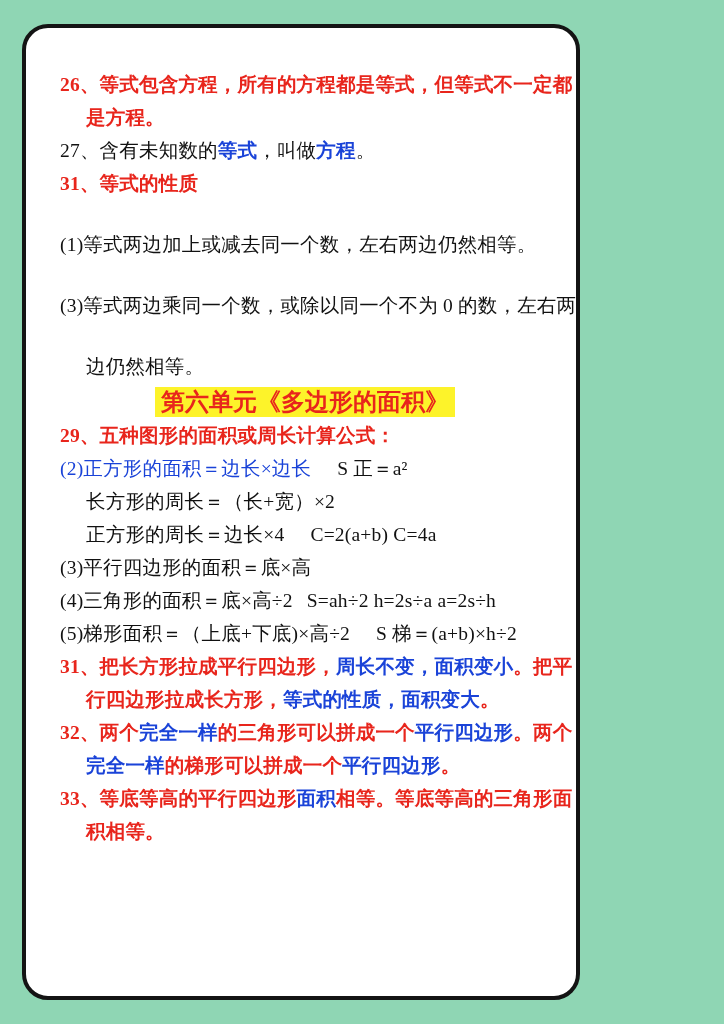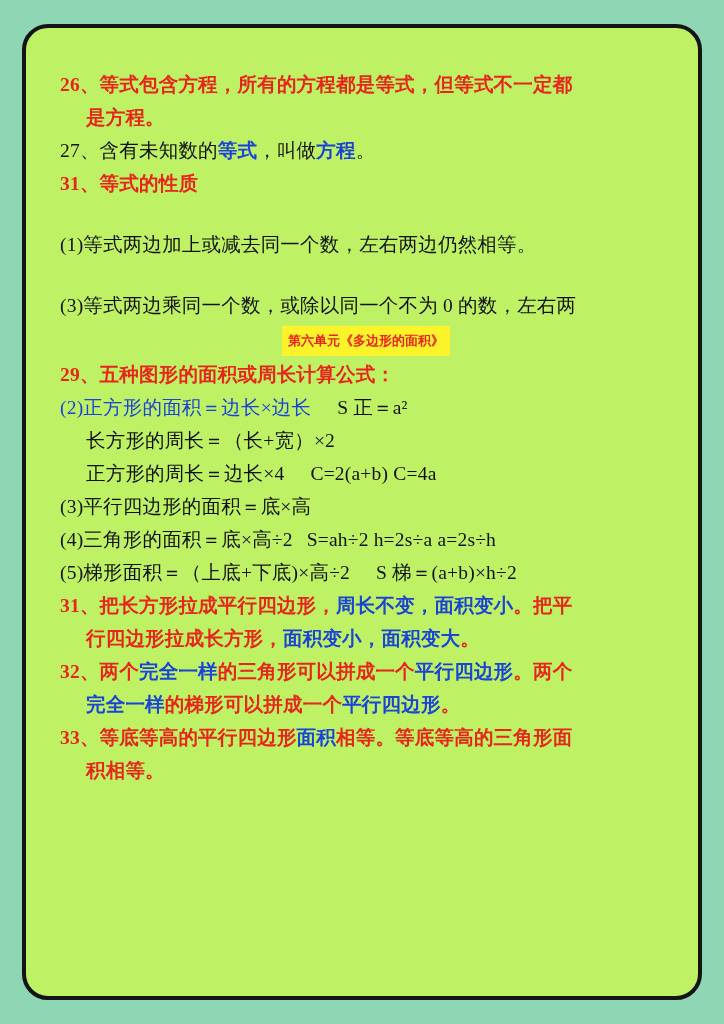--- a/index.html
+++ b/index.html
@@ -10,23 +10,23 @@
     width: 724px;
     height: 1024px;
     background: #8fd6b4;
     font-family: "Liberation Serif", serif;
     overflow: hidden;
   }
   .page {
     position: absolute;
     left: 22px;
     top: 24px;
-    width: 680px;
+    width: 558px;
     height: 976px;
-    background: #bef264;
+    background: #ffffff;
     border: 4px solid #141414;
     border-radius: 26px;
     box-sizing: border-box;
     overflow: hidden;
   }
   .content {
     padding: 40px 26px 20px 34px;
   }
   .line {
     font-size: 19.5px;
@@ -43,21 +43,21 @@
   .bold { font-weight: bold; }
   .title-row {
     text-align: center;
     margin: 4px 0 2px 0;
   }
   .unit-title {
     display: inline-block;
     background: #fdf32a;
     color: #e8251c;
     font-weight: bold;
-    font-size: 13px;
+    font-size: 24px;
     line-height: 28px;
     padding: 1px 6px;
   }
   .formula {
     font-family: "Liberation Serif", serif;
   }
   .sp-lg { display: inline-block; width: 42px; }
   .sp-md { display: inline-block; width: 26px; }
   .sp-sm { display: inline-block; width: 14px; }
 </style>
@@ -80,20 +80,23 @@
 
     <div class="line red bold">
       <span>31、等式的性质</span>
     </div>
     <div class="line black">
       <span>(1)等式两边加上或减去同一个数，左右两边仍然相等。</span>
     </div>
     <div class="line black">
       <span>(3)等式两边乘同一个数，或除以同一个不为 0 的数，左右两</span>
     </div>
+    <div class="line black indent">
+      <span>边仍然相等。</span>
+    </div>
 
     <div class="title-row">
       <span class="unit-title">第六单元《多边形的面积》</span>
     </div>
 
     <div class="line red bold">
       <span>29、五种图形的面积或周长计算公式：</span>
     </div>
 
     <div class="line">
@@ -113,21 +116,21 @@
     </div>
     <div class="line">
       <span class="black">(5)梯形面积＝（上底+下底)×高÷2</span><span class="sp-md"></span><span class="black formula">S 梯＝(a+b)×h÷2</span>
     </div>
 
 
     <div class="line">
       <span class="red bold">31、把长方形拉成平行四边形，</span><span class="blue bold">周长不变，面积变小</span><span class="red bold">。把平</span>
     </div>
     <div class="line indent">
-      <span class="red bold">行四边形拉成长方形，</span><span class="blue bold">面积变小，面积变大</span><span class="red bold">。</span>
+      <span class="red bold">行四边形拉成长方形，</span><span class="blue bold">等式的性质，面积变大</span><span class="red bold">。</span>
     </div>
 
     <div class="line">
       <span class="red bold">32、两个</span><span class="blue bold">完全一样</span><span class="red bold">的三角形可以拼成一个</span><span class="blue bold">平行四边形</span><span class="red bold">。两个</span>
     </div>
     <div class="line indent">
       <span class="blue bold">完全一样</span><span class="red bold">的梯形可以拼成一个</span><span class="blue bold">平行四边形</span><span class="red bold">。</span>
     </div>
 
     <div class="line">

